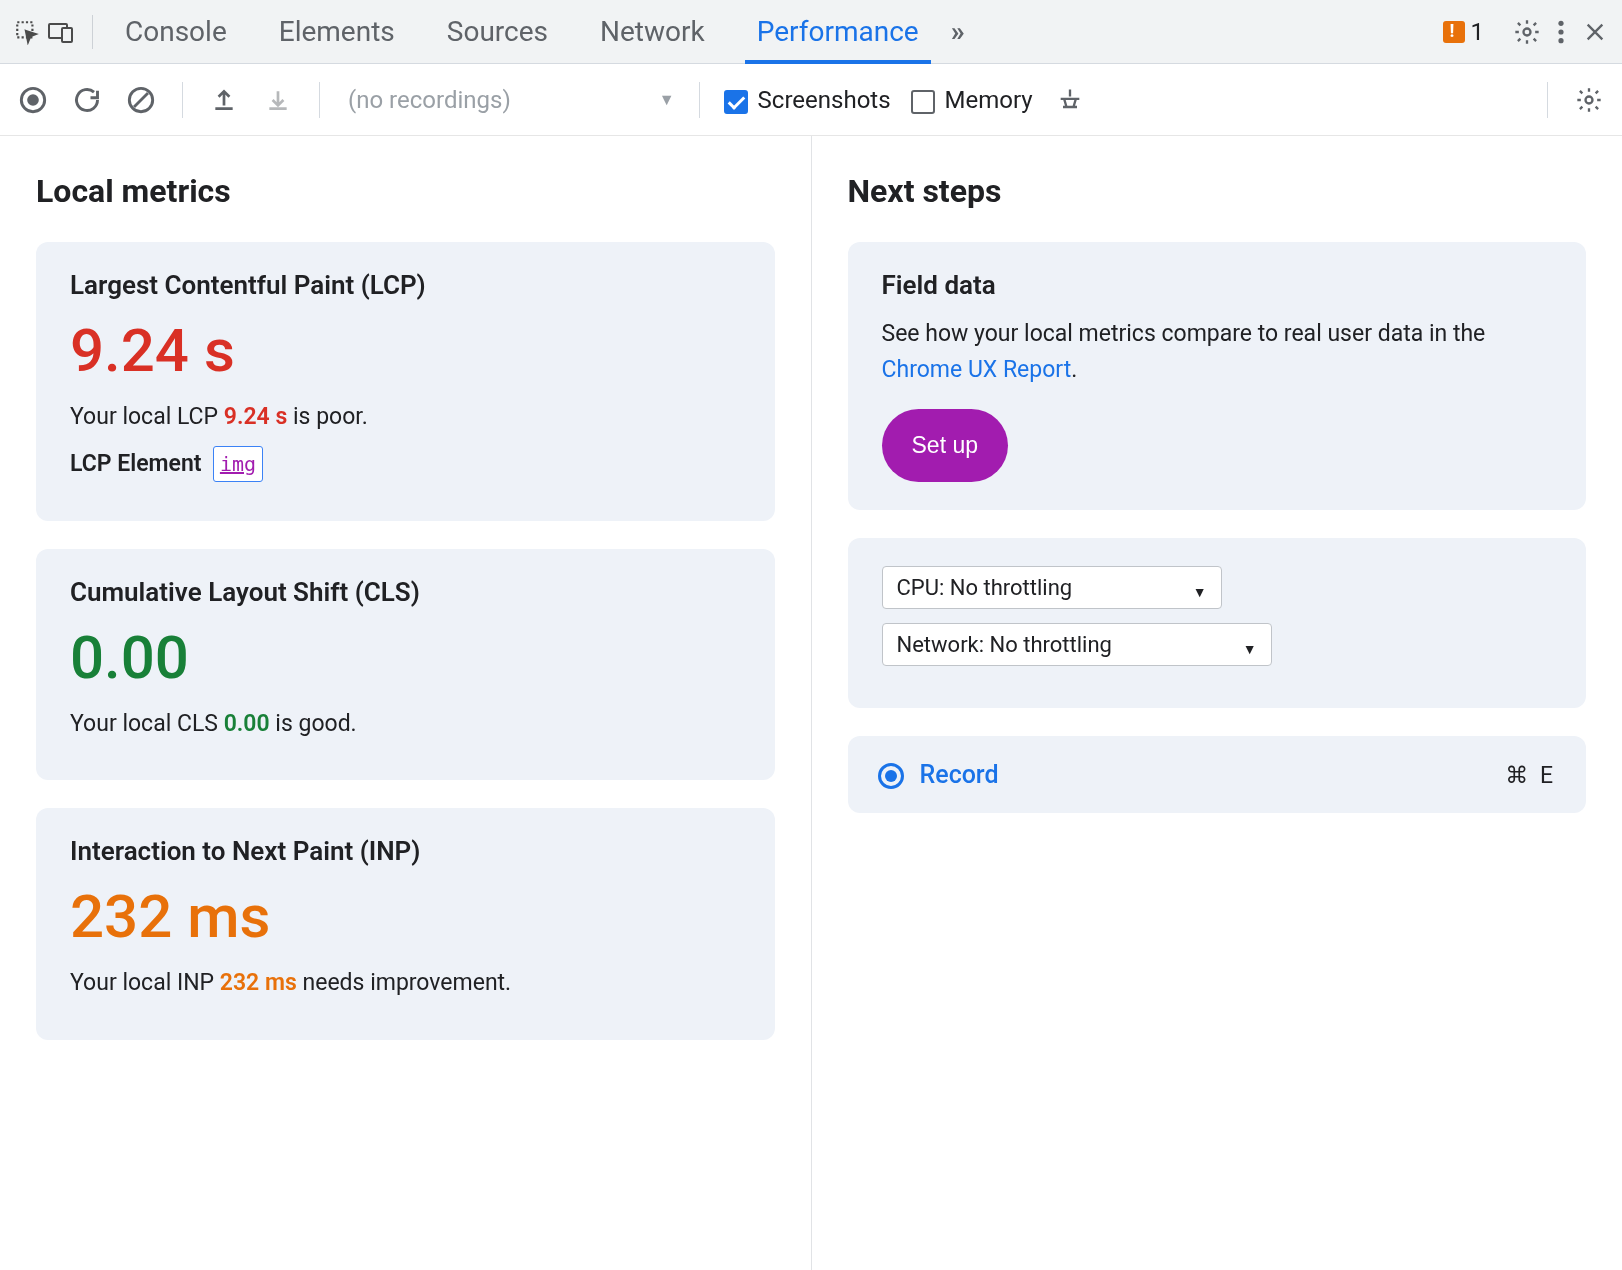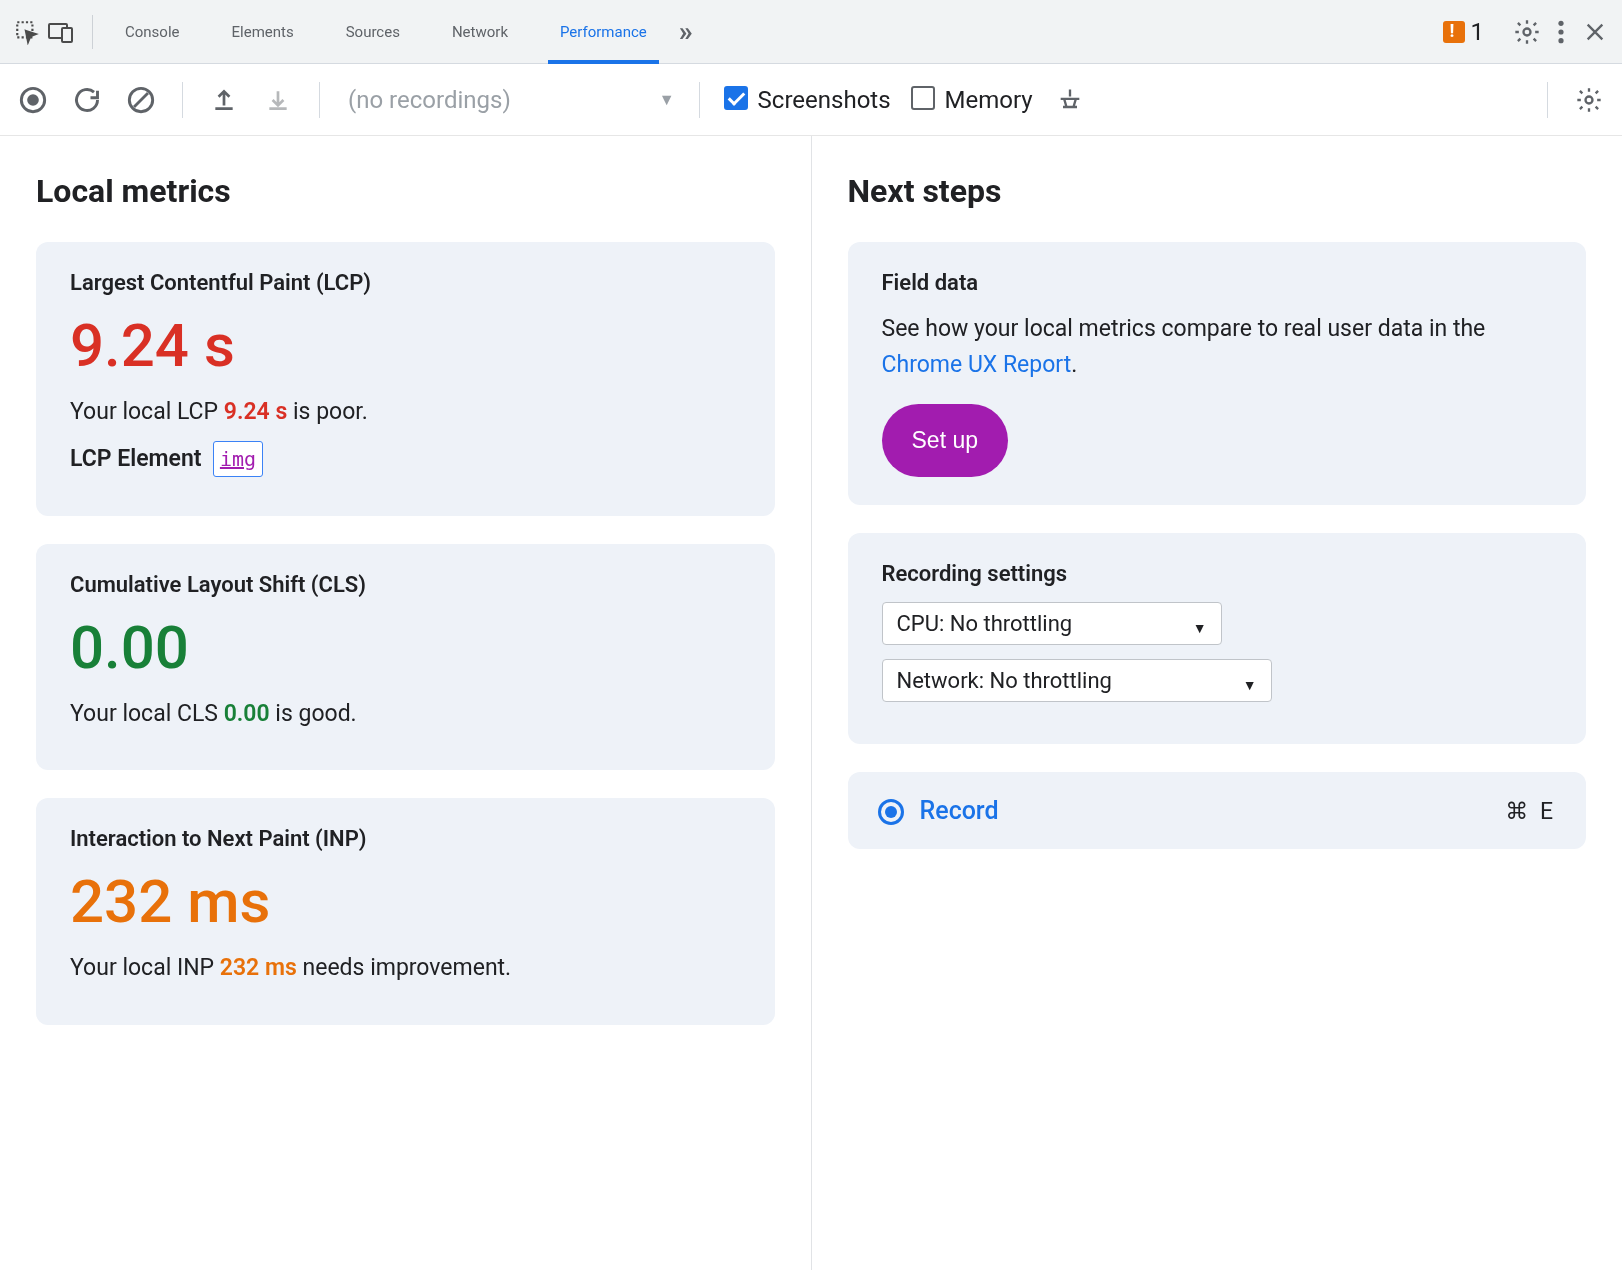--- a/index.html
+++ b/index.html
@@ -18,51 +18,51 @@
   align-items: center;
   height: 64px;
   background: #f1f3f4;
   border-bottom: 1px solid #d5dae0;
   padding: 0 12px;
   gap: 4px;
 }
 .tabbar .ic { width: 30px; height: 30px; display:flex; align-items:center; justify-content:center; color:#4b4b4b; cursor:pointer;}
 .tabbar .div { width:1px; height:34px; background:#cdd1d6; margin:0 12px; }
 .tabs { display:flex; align-items:stretch; height:100%; gap: 28px; margin-left:4px;}
-.tab { display:flex; align-items:center; color:#5f6368; font-size:15px; height:100%; cursor:pointer; position:relative; padding:14px 12px;}
+.tab { display:flex; align-items:center; color:#5f6368; font-size:28px; height:100%; cursor:pointer; position:relative; padding:14px 12px;}
 .tab.active { color:#1a73e8;text-align:center; }
 .tab.active::after { content:""; position:absolute; bottom:-1px; left:0; right:0; height:4px; background:#1a73e8;}
 .tabbar .more-chev{font-size:28px;color:#5f6368;margin-left:16px;font-weight:bold;}
 .tabbar .spacer{flex:1;}
 .tabbar .issues { display:flex; align-items:center; font-size:24px; color:#202124; gap:6px;}
 .tabbar .issues .badge{width:22px;height:22px;background:#e8710a;border-radius:3px;position:relative;}
 .tabbar .issues .badge::after{content:"!";color:#fff;font-weight:bold;position:absolute;left:7px;top:-1px;font-size:18px;}
 
 
 .toolbar {
   display:flex; align-items:center; height:72px; border-bottom:1px solid #e6e6e6; padding:0 16px; gap:20px;
 }
 .toolbar .ic{width:34px;height:34px;display:flex;align-items:center;justify-content:center;color:#5f6368;cursor:pointer;}
 .toolbar .div{width:1px;height:36px;background:#d5dae0;margin:0 4px;}
 .recordings{display:flex;align-items:center;color:#9aa0a6;font-size:24px;gap:8px;margin-left:4px;}
 .recordings .tri{color:#9aa0a6;font-size:16px;margin-left:140px;}
 .toolbar .spacer{flex:1;}
-.chk{display:flex;align-items:flex-start;gap:10px;font-size:24px;color:#202124;}
+.chk{display:flex;align-items:flex-end;gap:10px;font-size:24px;color:#202124;}
 .checkbox{width:24px;height:24px;border:2px solid #5f6368;border-radius:3px;display:inline-block;position:relative;}
 .checkbox.checked{background:#1a73e8;border-color:#1a73e8;}
 .checkbox.checked::after{content:"";position:absolute;left:6px;top:1px;width:6px;height:13px;border:solid #fff;border-width:0 3px 3px 0;transform:rotate(45deg);}
 
 
 .body{display:flex;height:calc(100% - 132px);}
 .col{flex:1;padding:36px;overflow:auto;}
 .col.left{border-right:1px solid #e1e3e6;}
 .h1{font-size:32px;font-weight:700;margin-bottom:32px;}
 
 .card{background:#eef2f8;border-radius:12px;padding:28px 34px;margin-bottom:28px;}
-.card h2{font-size:22px;font-weight:600;margin-bottom:16px;}
+.card h2{font-size:26px;font-weight:600;margin-bottom:16px;}
 .metric-big{font-size:60px;font-weight:500;line-height:1.15;margin-bottom:14px;}
 .metric-big.poor{color:#d93025;}
 .metric-big.good{color:#188038;}
 .metric-big.warn{color:#e8710a;}
 .desc{font-size:23px;color:#202124;line-height:1.6;margin-bottom:10px;}
 .desc .em{font-weight:600;}
 .desc .poor{color:#d93025;font-weight:600;}
 .desc .good{color:#188038;font-weight:600;}
 .desc .warn{color:#e8710a;font-weight:600;}
 .tag{display:inline-block;border:1px solid #3b82f6;background:#fff;color:#a21caf;font-family:monospace;font-size:20px;padding:1px 6px;border-radius:3px;text-decoration:underline;}
@@ -231,21 +231,20 @@
 
     <div class="card">
       <h2>Field data</h2>
       <p class="text">
         <span>See how your local metrics compare to real user data in the </span><a class="link">Chrome UX Report</a><span>.</span>
       </p>
       <button class="btn-primary">Set up</button>
     </div>
 
     <div class="card">
-      <h2>Recording settings</h2>
       <div class="sel">
         <span>CPU: No throttling</span>
           <span class="tri">▼</span>
       </div>
       <div class="sel" style="min-width:390px">
         <span>Network: No throttling</span>
           <span class="tri">▼</span>
       </div>
     </div>
 

